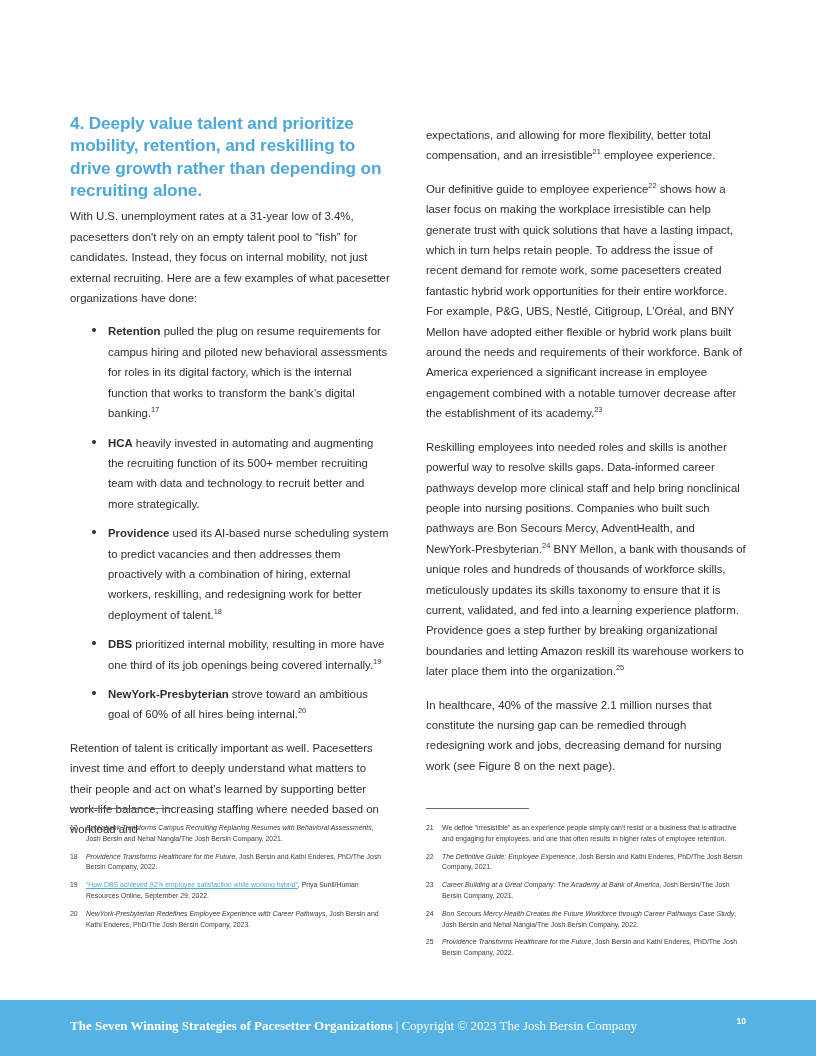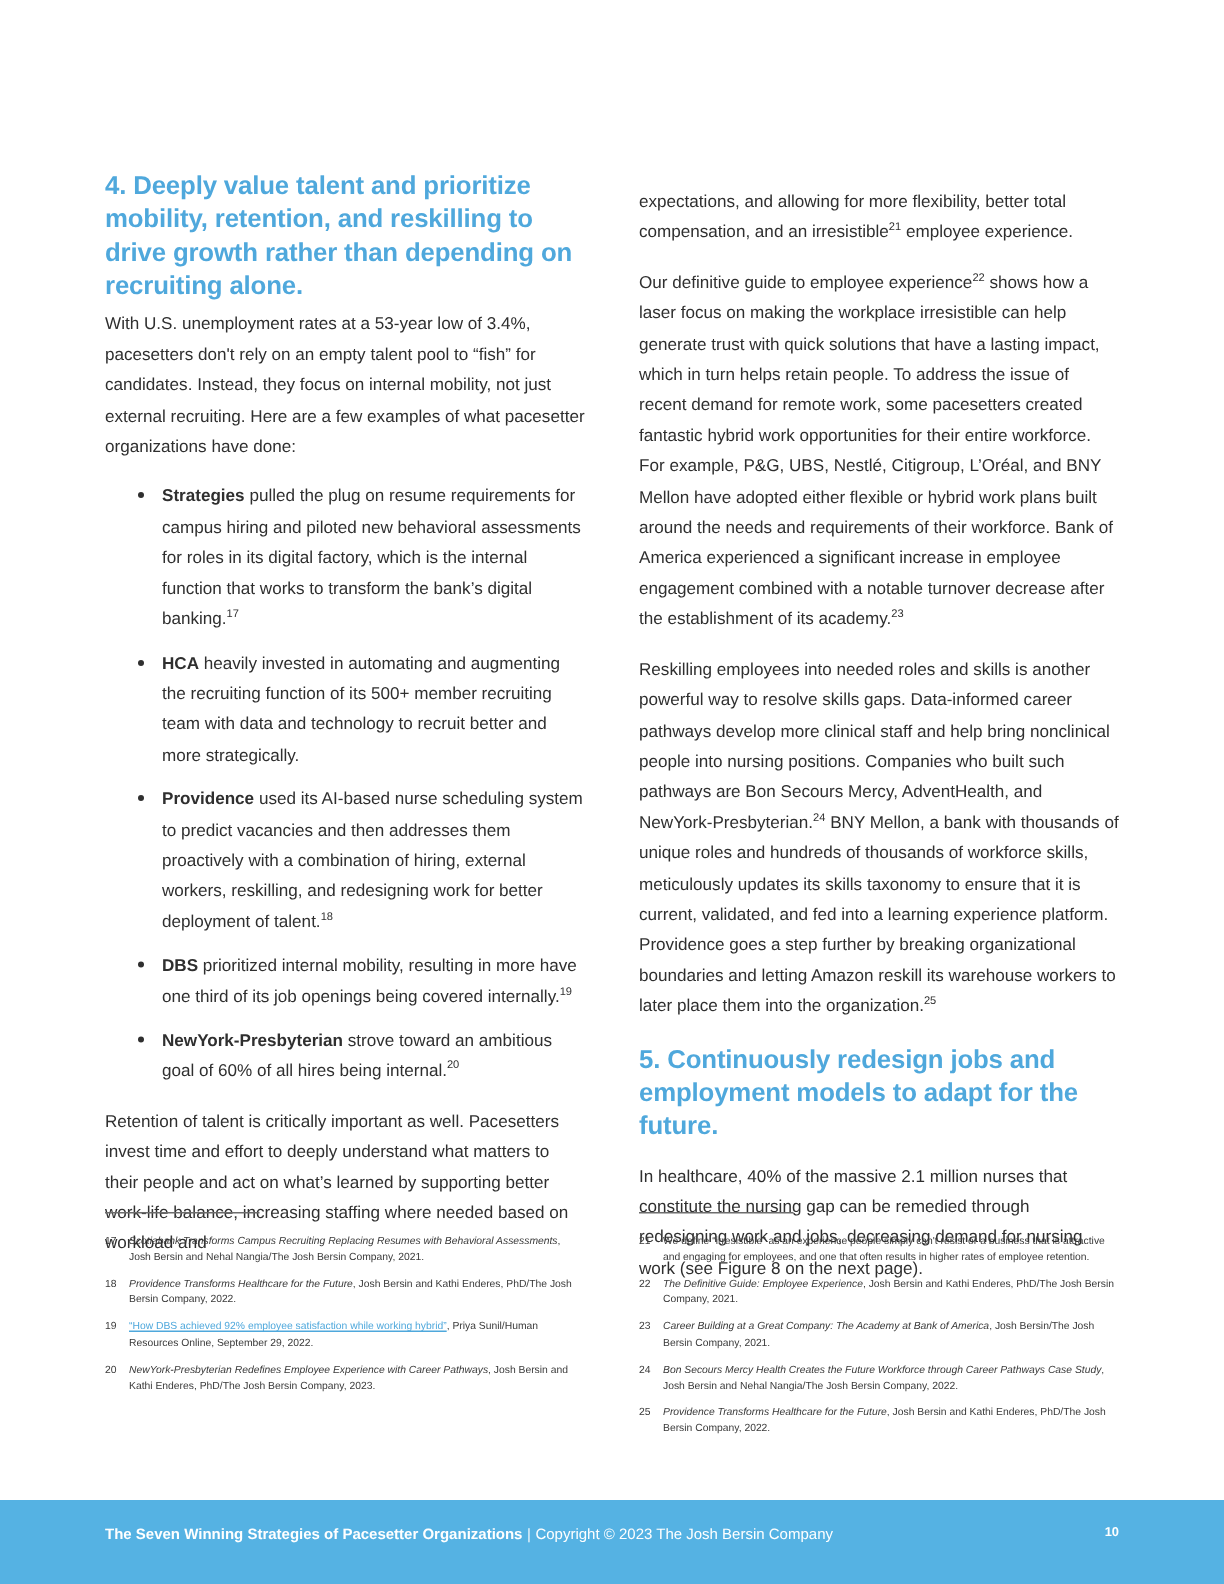--- a/index.html
+++ b/index.html
@@ -114,23 +114,24 @@
   }
   .footer-inner {
     position: absolute;
     left: 70px; top: 16px;
     right: 70px;
     display: flex;
     justify-content: space-between;
     align-items: flex-start;
   }
   .footer-text {
-    font-size: 10px;
+    font-size: 13px;
     line-height: 1.58;
     color: #ffffff;
+    font-family: Liberation Serif, serif;
   }
   .footer-text .strong { font-weight: 700; }
   .footer-text .sep { padding: 0 3px; opacity: 0.92; }
   .page-num {
     font-size: 8.6px;
     font-weight: 700;
     color: #ffffff;
   }
 </style>
 </head>
@@ -138,26 +139,26 @@
 
 <div class="page">
 
   <div class="content">
 
     <div class="col">
 
       <h2 class="section-head">4. Deeply value talent and prioritize mobility, retention, and reskilling to drive growth rather than depending on recruiting alone.</h2>
 
 
-      <p class="body">With U.S. unemployment rates at a 53-year low of 3.4%, pacesetters don't rely on an empty talent pool to “fish” for candidates. Instead, they focus on internal mobility, not just external recruiting. Here are a few examples of what pacesetter organizations have done:</p>
+      <p class="body">With U.S. unemployment rates at a 31-year low of 3.4%, pacesetters don't rely on an empty talent pool to “fish” for candidates. Instead, they focus on internal mobility, not just external recruiting. Here are a few examples of what pacesetter organizations have done:</p>
 
       <ul class="bullets">
         <li>
           <span class="dot"></span>
-          <b class="org">Strategies</b><span> pulled the plug on resume requirements for campus hiring and piloted new behavioral assessments for roles in its digital factory, which is the internal function that works to transform the bank’s digital banking.</span><sup>17</sup>
+          <b class="org">Retention</b><span> pulled the plug on resume requirements for campus hiring and piloted new behavioral assessments for roles in its digital factory, which is the internal function that works to transform the bank’s digital banking.</span><sup>17</sup>
         </li>
         <li>
           <span class="dot"></span>
           <b class="org">HCA</b><span> heavily invested in automating and augmenting the recruiting function of its 500+ member recruiting team with data and technology to recruit better and more strategically.</span><sup></sup>
         </li>
         <li>
           <span class="dot"></span>
           <b class="org">Providence</b><span> used its AI-based nurse scheduling system to predict vacancies and then addresses them proactively with a combination of hiring, external workers, reskilling, and redesigning work for better deployment of talent.</span><sup>18</sup>
         </li>
         <li>
@@ -174,21 +175,20 @@
     </div>
 
     <div class="col">
 
       <p class="body lead"><span>expectations, and allowing for more flexibility, better total compensation, and an irresistible</span><sup>21</sup><span> employee experience.</span></p>
 
       <p class="body"><span>Our definitive guide to employee experience</span><sup>22</sup><span> shows how a laser focus on making the workplace irresistible can help generate trust with quick solutions that have a lasting impact, which in turn helps retain people. To address the issue of recent demand for remote work, some pacesetters created fantastic hybrid work opportunities for their entire workforce. For example, P&amp;G, UBS, Nestlé, Citigroup, L’Oréal, and BNY Mellon have adopted either flexible or hybrid work plans built around the needs and requirements of their workforce. Bank of America experienced a significant increase in employee engagement combined with a notable turnover decrease after the establishment of its academy.</span><sup>23</sup></p>
 
       <p class="body"><span>Reskilling employees into needed roles and skills is another powerful way to resolve skills gaps. Data-informed career pathways develop more clinical staff and help bring nonclinical people into nursing positions. Companies who built such pathways are Bon Secours Mercy, AdventHealth, and NewYork-Presbyterian.</span><sup>24</sup><span> BNY Mellon, a bank with thousands of unique roles and hundreds of thousands of workforce skills, meticulously updates its skills taxonomy to ensure that it is current, validated, and fed into a learning experience platform. Providence goes a step further by breaking organizational boundaries and letting Amazon reskill its warehouse workers to later place them into the organization.</span><sup>25</sup></p>
 
-      <h2 class="section-head">5. Continuously redesign jobs and employment models to adapt for the future.</h2>
 
       <p class="body lead tight">In healthcare, 40% of the massive 2.1 million nurses that constitute the nursing gap can be remedied through redesigning work and jobs, decreasing demand for nursing work (see Figure 8 on the next page).</p>
     </div>
   </div>
 
   <div class="footnotes">
 
     <div class="fn-col">
       <div class="fn-rule"></div>
 

